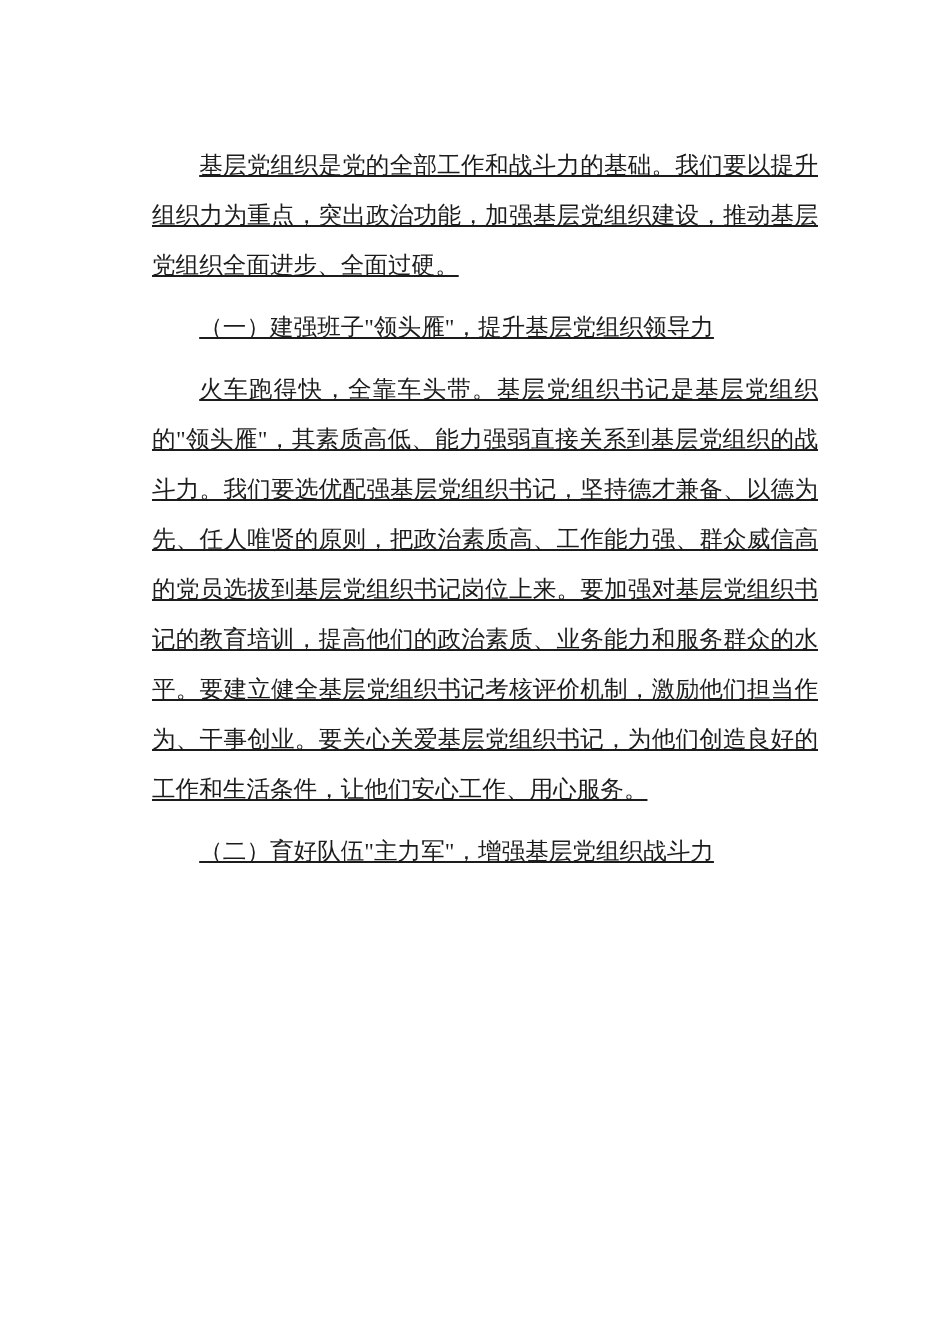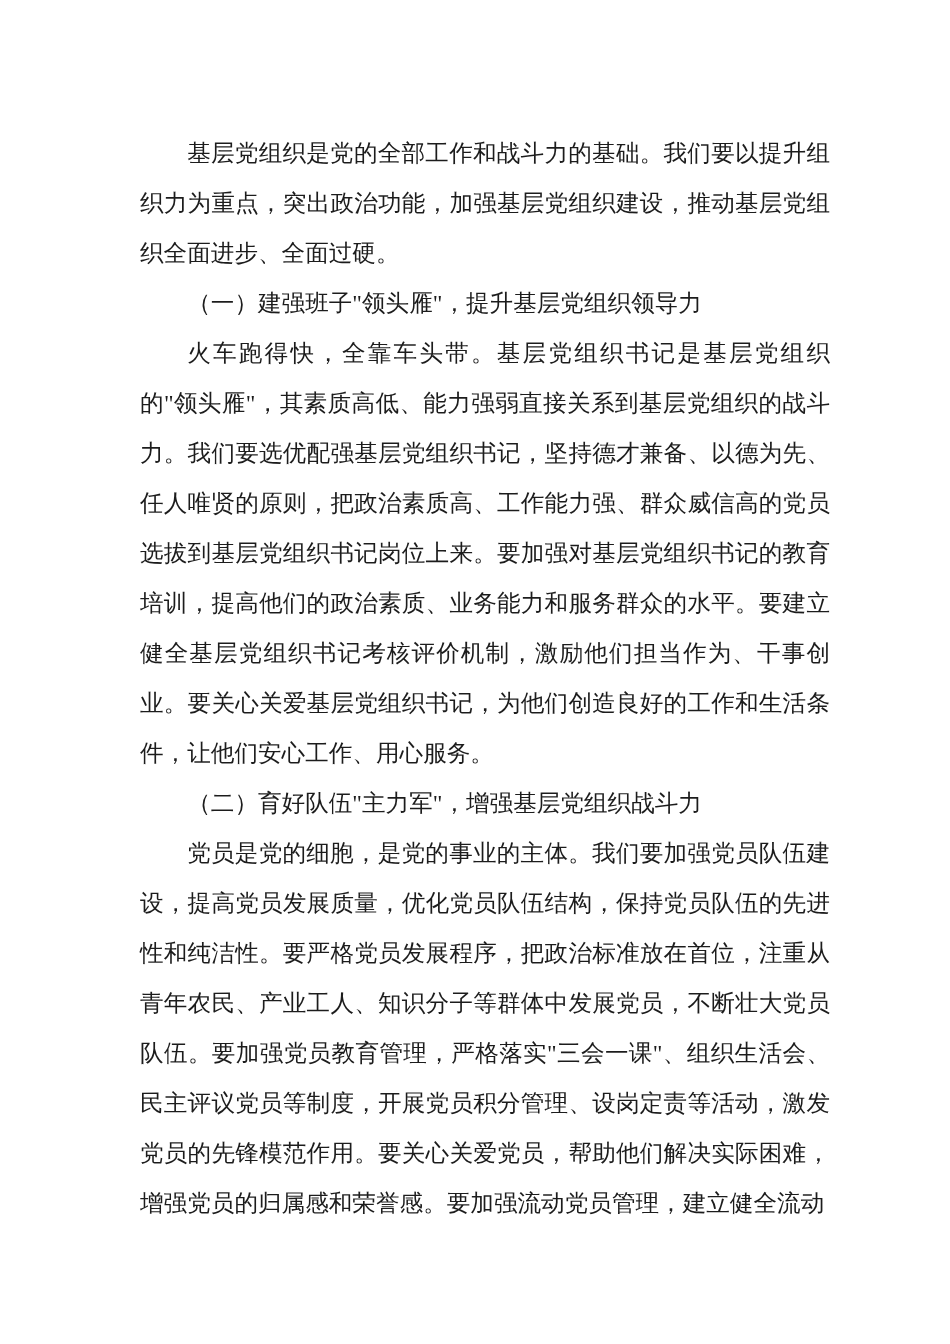--- a/index.html
+++ b/index.html
@@ -19,33 +19,33 @@
   .doc-body {
     width: 690px;
     font-family: "Liberation Serif", "DejaVu Serif", serif;
     font-size: 23.6px;
     line-height: 50px;
     color: #1c1c1c;
     text-align: justify;
     text-justify: inter-character;
   }
   .doc-body p {
-    margin: 0;
+    margin: 12px;
     padding: 0;
     text-indent: 2em;
     word-break: break-all;
+    text-decoration: underline;
   }
   .doc-body p.heading {
     text-align: left;
   }
 </style>
 </head>
 <body>
 
 <div class="page">
   <div class="doc-body">
     <p>基层党组织是党的全部工作和战斗力的基础。我们要以提升组织力为重点，突出政治功能，加强基层党组织建设，推动基层党组织全面进步、全面过硬。</p>
     <p class="heading">（一）建强班子"领头雁"，提升基层党组织领导力</p>
     <p>火车跑得快，全靠车头带。基层党组织书记是基层党组织的"领头雁"，其素质高低、能力强弱直接关系到基层党组织的战斗力。我们要选优配强基层党组织书记，坚持德才兼备、以德为先、任人唯贤的原则，把政治素质高、工作能力强、群众威信高的党员选拔到基层党组织书记岗位上来。要加强对基层党组织书记的教育培训，提高他们的政治素质、业务能力和服务群众的水平。要建立健全基层党组织书记考核评价机制，激励他们担当作为、干事创业。要关心关爱基层党组织书记，为他们创造良好的工作和生活条件，让他们安心工作、用心服务。</p>
     <p class="heading">（二）育好队伍"主力军"，增强基层党组织战斗力</p>
-    <p>党员是党的细胞，是党的事业的主体。我们要加强党员队伍建设，提高党员发展质量，优化党员队伍结构，保持党员队伍的先进性和纯洁性。要严格党员发展程序，把政治标准放在首位，注重从青年农民、产业工人、知识分子等群体中发展党员，不断壮大党员队伍。要加强党员教育管理，严格落实"三会一课"、组织生活会、民主评议党员等制度，开展党员积分管理、设岗定责等活动，激发党员的先锋模范作用。要关心关爱党员，帮助他们解决实际困难，增强党员的归属感和荣誉感。要加强流动党员管理，建立健全流动</p>
   </div>
 </div>
 
 </body></html>

